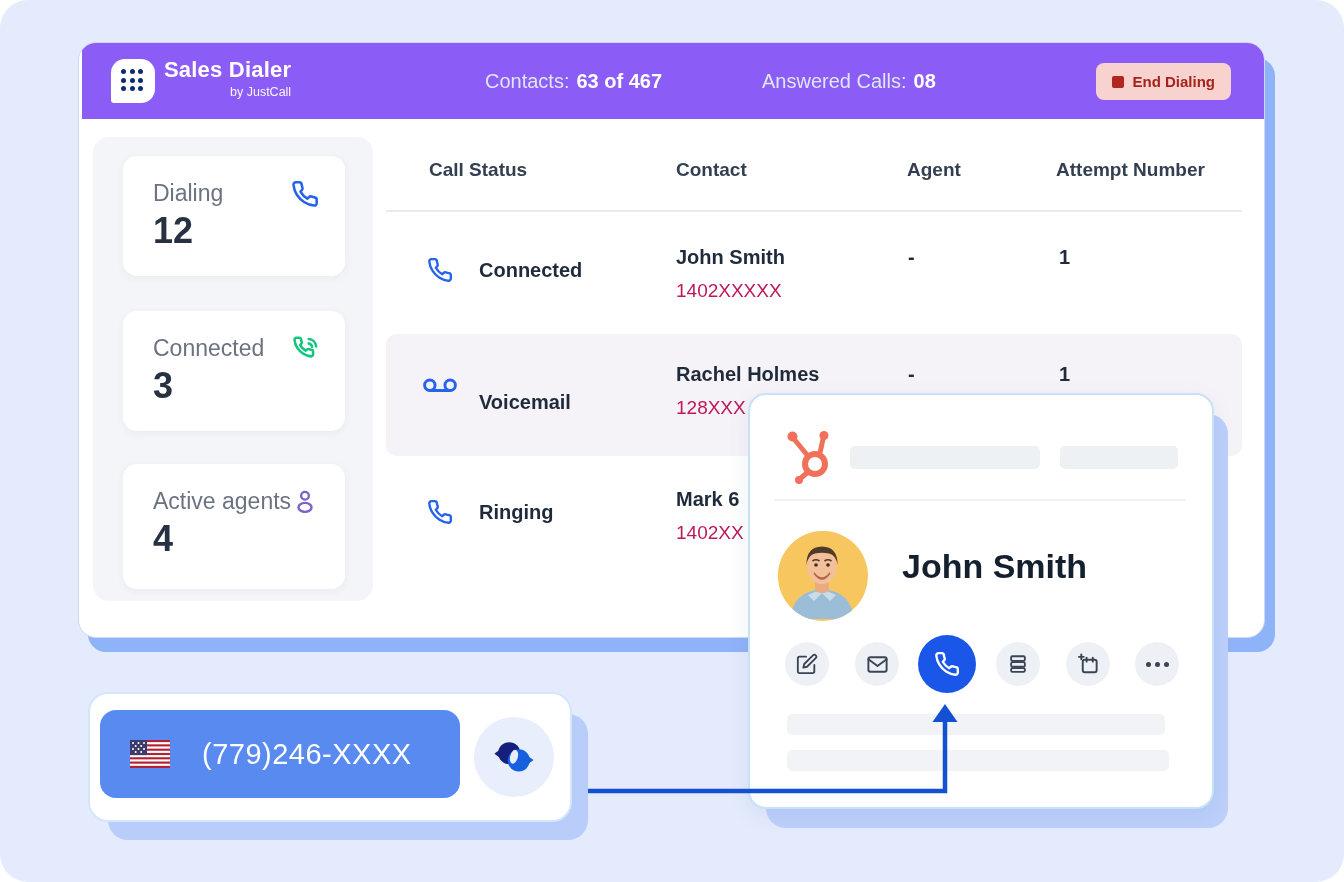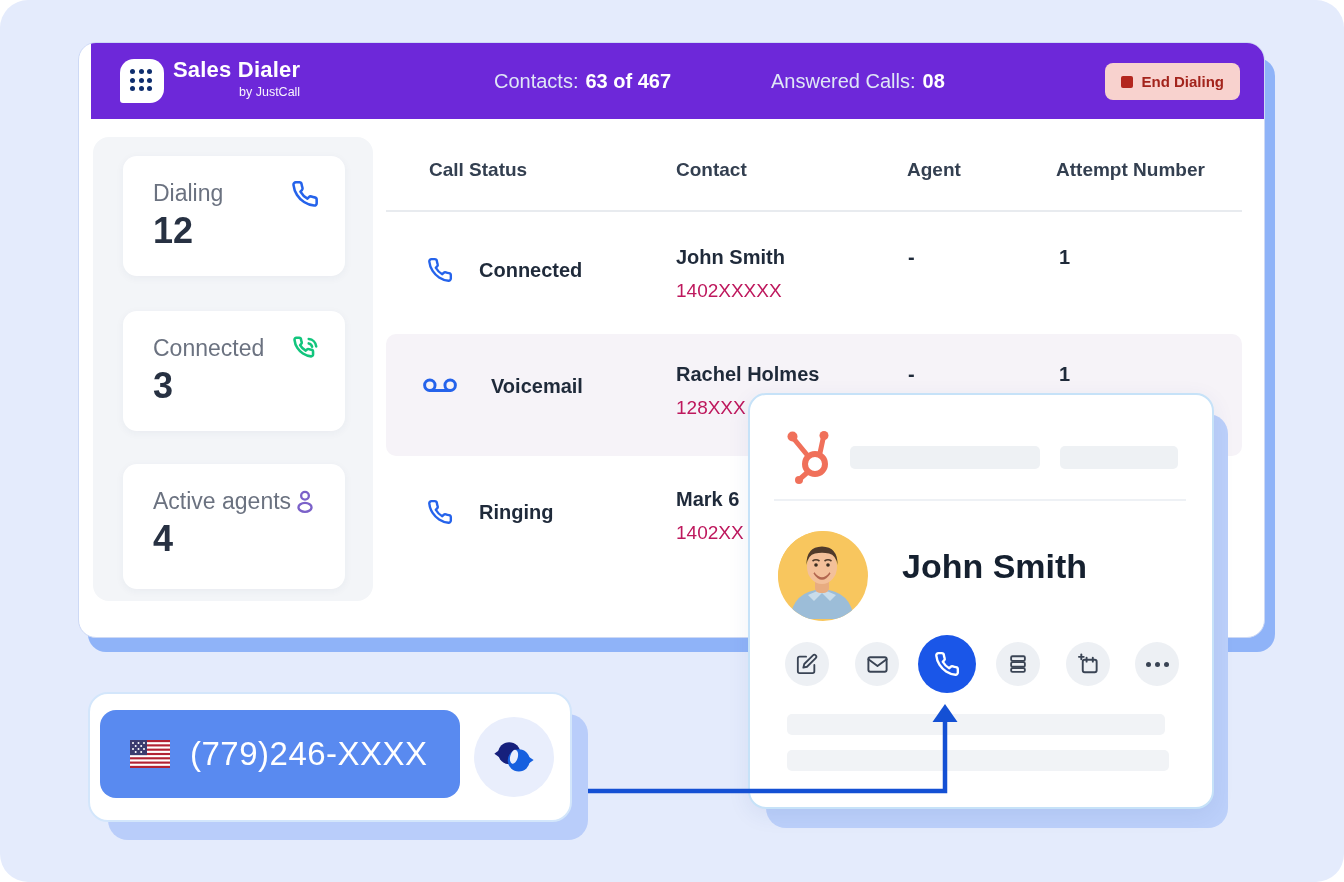--- a/index.html
+++ b/index.html
@@ -5,21 +5,21 @@
   html,body{margin:0;padding:0;background:#ffffff;}
   body{font-family:"Liberation Sans",sans-serif;}
   .stage{position:relative;width:1344px;height:882px;background:#e4ebfc;border-radius:28px;overflow:hidden;}
   .abs{position:absolute;}
 
   
   .main-shadow{left:88px;top:58px;width:1187px;height:594px;background:#8fb3f8;border-radius:18px;}
   .main-card{left:78px;top:42px;width:1185px;height:594px;background:#ffffff;border-radius:18px;border:1px solid #cdd9f5;overflow:hidden;z-index:2;}
 
   
-  .navbar{left:12px;top:0;width:100%;height:76px;background:#6d28d9;}
+  .navbar{left:3px;top:0;width:100%;height:76px;background:#8b5cf6;}
   .logo-tile{left:29px;top:16px;width:44px;height:44px;background:#ffffff;border-radius:14px 14px 14px 3px;}
   .dots-grid{left:10px;top:10px;width:24px;height:24px;display:grid;grid-template-columns:repeat(3,1fr);grid-template-rows:repeat(3,1fr);gap:2px;}
   .dots-grid i{width:5px;height:5px;border-radius:50%;background:#0e2d6e;}
   .brand{left:82px;top:14px;color:#ffffff;}
   .brand-title{font-size:22px;font-weight:700;letter-spacing:.2px;}
   .brand-sub{font-size:12.5px;font-weight:500;text-align:right;margin-top:2px;opacity:.95;}
   .nav-stat{top:0;height:76px;display:flex;align-items:center;font-size:20px;color:#dfe6f6;}
   .nav-stat b{color:#ffffff;font-weight:700;margin-left:7px;}
   .end-btn{right:36px;top:20px;height:37px;padding:0 16px;background:#f8d2ce;border:none;border-radius:8px;display:flex;align-items:center;gap:9px;cursor:pointer;}
   .end-btn .stop-sq{width:12px;height:12px;background:#b3261e;border-radius:2px;}
@@ -55,21 +55,21 @@
   .dots3{display:flex;gap:4px;}
   .dots3 i{width:5px;height:5px;border-radius:50%;background:#3a4454;}
 
   
   .connector{left:560px;top:680px;width:420px;height:130px;z-index:8;pointer-events:none;}
 
   
   .chip-shadow{left:108px;top:714px;width:480px;height:126px;background:#b9cdfa;border-radius:20px;z-index:3;}
   .chip-card{left:88px;top:692px;width:480px;height:126px;background:#ffffff;border:2px solid #d3e6fb;border-radius:20px;z-index:5;}
   .chip-blue{left:10px;top:16px;width:360px;height:88px;background:#598af0;border-radius:16px;display:flex;align-items:center;}
-  .chip-num{font-size:33px;color:#ffffff;letter-spacing:.5px;margin-left:20px;}
+  .chip-num{font-size:29px;color:#ffffff;letter-spacing:.5px;margin-left:32px;}
   .jc-badge{left:384px;top:23px;width:80px;height:80px;border-radius:50%;background:#e9eefc;display:flex;align-items:center;justify-content:center;}
 </style>
 </head>
 <body>
 
 <div class="stage">
 
   <div class="abs main-shadow"></div>
 
   <div class="abs main-card">
@@ -153,21 +153,21 @@
       <div class="abs c-att" style="left:980px;top:203px;">1</div>
     </div>
 
     <div>
       <div class="abs row-hl"></div>
       <svg class="abs" style="left:344px;top:331px;width:34px;height:24px;" viewBox="0 0 24 17" fill="none" stroke="#2563eb" stroke-width="2.1" stroke-linecap="round">
           <circle cx="4.8" cy="8" r="3.7"></circle>
           <circle cx="19.2" cy="8" r="3.7"></circle>
           <line x1="4.8" y1="11.7" x2="19.2" y2="11.7"></line>
         </svg>
-      <div class="abs status-txt" style="left:400px;top:332px;margin-left:12px;">Voicemail</div>
+      <div class="abs status-txt" style="left:400px;top:348px;">Voicemail</div>
       <div class="abs c-name" style="left:597px;top:320px;">Rachel Holmes</div>
       <div class="abs c-phone" style="left:597px;top:354px;">128XXX</div>
       <div class="abs c-agent" style="left:829px;top:320px;">-</div>
       <div class="abs c-att" style="left:980px;top:320px;">1</div>
     </div>
 
     <div>
       <svg class="abs" style="left:348px;top:456px;width:26px;height:26px;" viewBox="0 0 24 24" fill="none" stroke="#2563eb" stroke-width="2.2" stroke-linecap="round" stroke-linejoin="round">
           <path d="M22 16.92v3a2 2 0 0 1-2.18 2 19.79 19.79 0 0 1-8.63-3.07 19.5 19.5 0 0 1-6-6 19.79 19.79 0 0 1-3.07-8.67A2 2 0 0 1 4.11 2h3a2 2 0 0 1 2 1.72c.13.96.36 1.9.7 2.81a2 2 0 0 1-.45 2.11L8.09 9.91a16 16 0 0 0 6 6l1.27-1.27a2 2 0 0 1 2.11-.45c.91.34 1.85.57 2.81.7A2 2 0 0 1 22 16.92z"></path>
         </svg>

